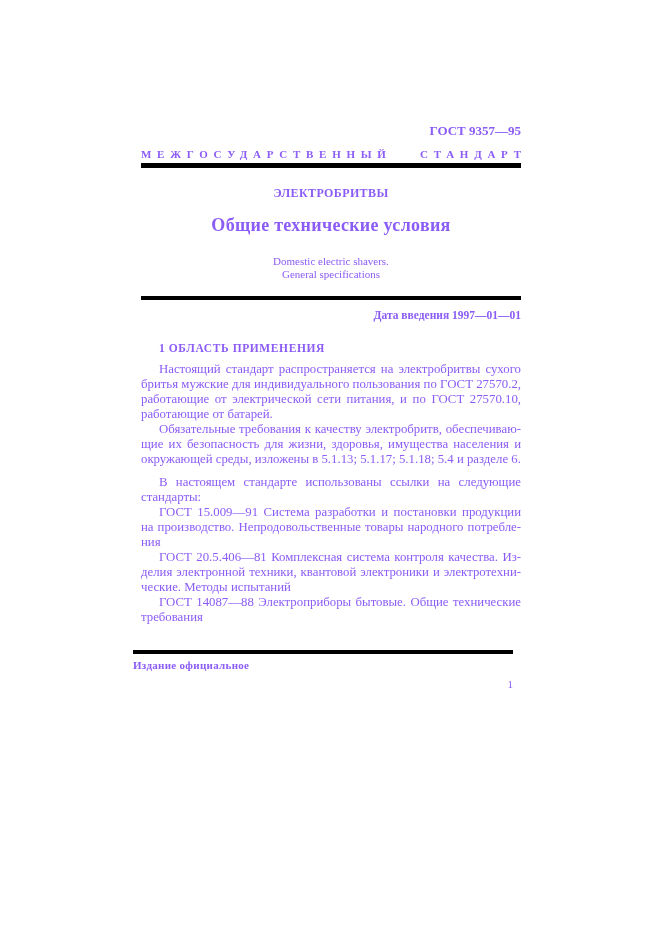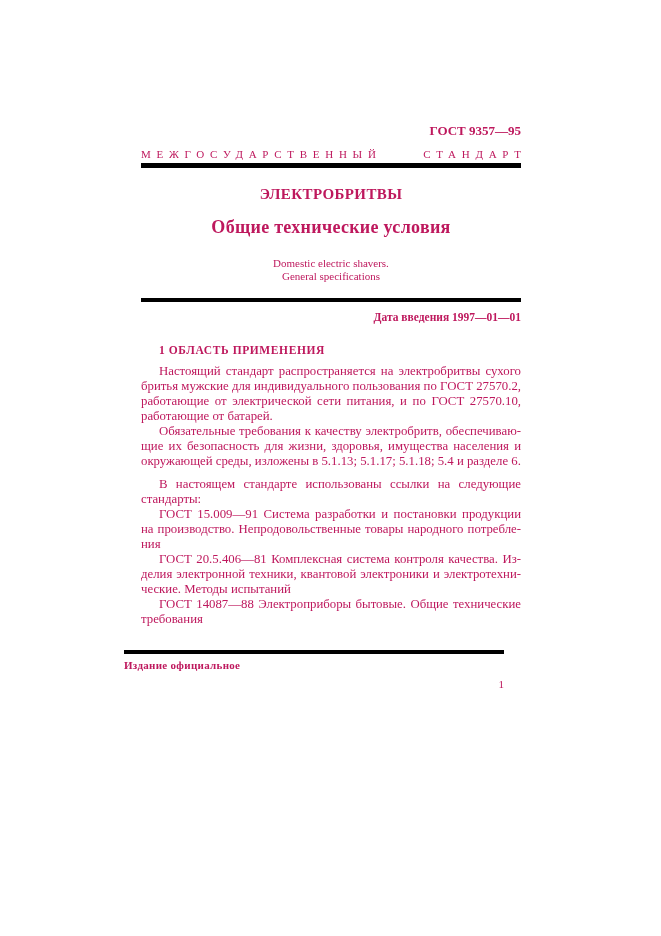--- a/index.html
+++ b/index.html
@@ -5,59 +5,59 @@
   html, body {
     margin: 0;
     padding: 0;
     background: #e8e8e8;
   }
   .page {
     position: relative;
     width: 661px;
     height: 936px;
     background: #ffffff;
-    color: #be185d;
+    color: #8b5cf6;
     font-family: "Liberation Serif", "DejaVu Serif", serif;
     overflow: hidden;
   }
   .content {
     position: absolute;
     left: 141px;
     top: 124px;
     width: 380px;
   }
   .doc-number {
     text-align: right;
     font-weight: bold;
     font-size: 13px;
     line-height: 14px;
   }
   .banner {
     display: flex;
     justify-content: space-between;
-    font-weight: normal;
+    font-weight: bold;
     font-size: 11px;
     margin-top: 10px;
     white-space: nowrap;
   }
   .banner .w {
     letter-spacing: 0.52em;
     margin-right: -0.52em;
   }
   .rule {
     background: #000000;
     width: 100%;
   }
   .rule.thick { height: 5px; margin-top: 3px; }
   .rule.mid   { height: 4px; margin-top: 15px; }
   .rule.foot  { height: 4px; }
   .title {
     text-align: center;
     font-weight: bold;
-    font-size: 15px;
+    font-size: 12px;
     letter-spacing: 0.4px;
     margin-top: 18px;
   }
   .subtitle {
     text-align: center;
     font-weight: bold;
     font-size: 18px;
     letter-spacing: 0.3px;
     margin-top: 14px;
   }
@@ -85,21 +85,21 @@
   p.body {
     margin: 0;
     font-size: 12.8px;
     line-height: 15px;
     text-align: justify;
     text-indent: 18px;
   }
   p.body.lead { margin-top: 8px; }
   .footer {
     position: absolute;
-    left: 124px;
+    left: 133px;
     top: 650px;
     width: 380px;
   }
   .edition {
     font-weight: bold;
     font-size: 11px;
     margin-top: 5px;
     letter-spacing: 0.3px;
   }
   .page-num {

